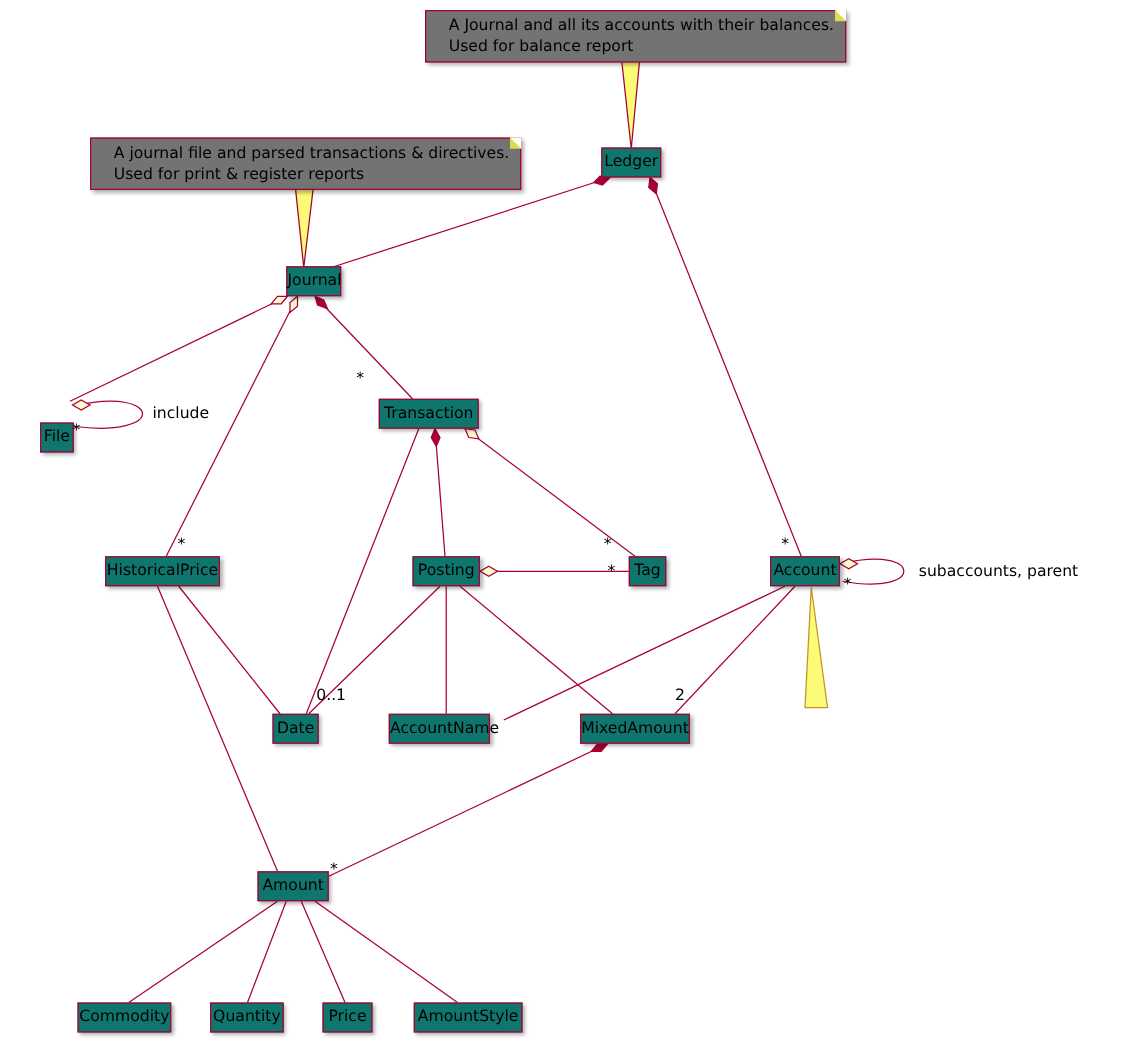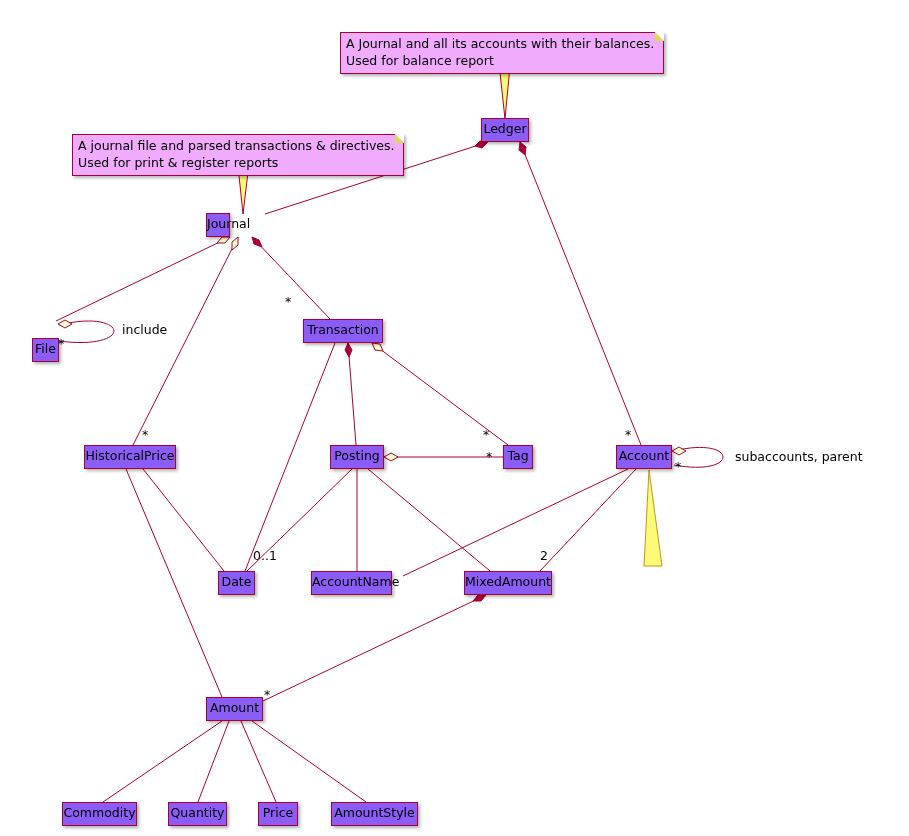--- a/index.html
+++ b/index.html
@@ -4,31 +4,30 @@
 <style>
   html,body{margin:0;padding:0;background:#ffffff;}
   #canvas{
     position:relative;width:909px;height:836px;
     font-family:"DejaVu Sans", sans-serif;
     overflow:hidden;background:#ffffff;
   }
   #edges{position:absolute;left:0;top:0;}
   .node{
     position:absolute;box-sizing:border-box;height:24px;
-    background:#8b5cf6;border:1.5px solid #A80036;
+    background:#0f766e;border:1.5px solid #A80036;
     font-size:12.5px;line-height:20px;color:#000;
     text-align:center;white-space:nowrap;
     box-shadow:2px 2px 3px rgba(0,0,0,0.3);
   }
   .note{
     position:absolute;box-sizing:border-box;
-    background:#f0abfc;border:1px solid #A80036;
-    padding:3px 9px 4px 5px;font-size:12.5px;line-height:1.32;color:#000;
+    background:#737373;border:1px solid #A80036;
+    padding:3px 9px 4px 18px;font-size:12.5px;line-height:1.32;color:#000;
     box-shadow:2px 2px 3px rgba(0,0,0,0.3);
-    margin-top:24px;
   }
   .note > span{white-space:pre-line;}
   .note::after{
     content:"";position:absolute;top:-1px;right:-1px;width:0;height:0;
     border-bottom:9px solid #DBDB55;border-right:9px solid #ffffff;
   }
   .elabel{
     position:absolute;font-size:12.5px;color:#000;white-space:nowrap;
   }
 </style>
@@ -81,21 +80,21 @@
       <polygon points="230,237 222,237 217,243 225,243"></polygon>
       <polygon points="238,237 232,242 232,250 238,245"></polygon>
       <polygon points="58,324 65,328 72,324 65,320"></polygon>
       <polygon points="372,343 375,350 383,351 380,344"></polygon>
       <polygon points="384,457 391,461 398,457 391,453"></polygon>
       <polygon points="672,451 679,455 686,451 679,447"></polygon>
     </g>
   </svg>
 
   <div class="node" style="left:481px;top:118px;width:48px">Ledger</div>
-  <div class="node" style="left:206px;top:213px;width:24px">Journal</div>
+  <div class="node" style="left:229px;top:213px;width:44px">Journal</div>
   <div class="node" style="left:32px;top:338px;width:27px">File</div>
   <div class="node" style="left:303px;top:319px;width:80px">Transaction</div>
   <div class="node" style="left:84px;top:445px;width:92px">HistoricalPrice</div>
   <div class="node" style="left:330px;top:445px;width:54px">Posting</div>
   <div class="node" style="left:503px;top:445px;width:30px">Tag</div>
   <div class="node" style="left:616px;top:445px;width:56px">Account</div>
   <div class="node" style="left:218px;top:571px;width:37px">Date</div>
   <div class="node" style="left:311px;top:571px;width:81px">AccountName</div>
   <div class="node" style="left:464px;top:571px;width:88px">MixedAmount</div>
   <div class="node" style="left:206px;top:697px;width:57px">Amount</div>

